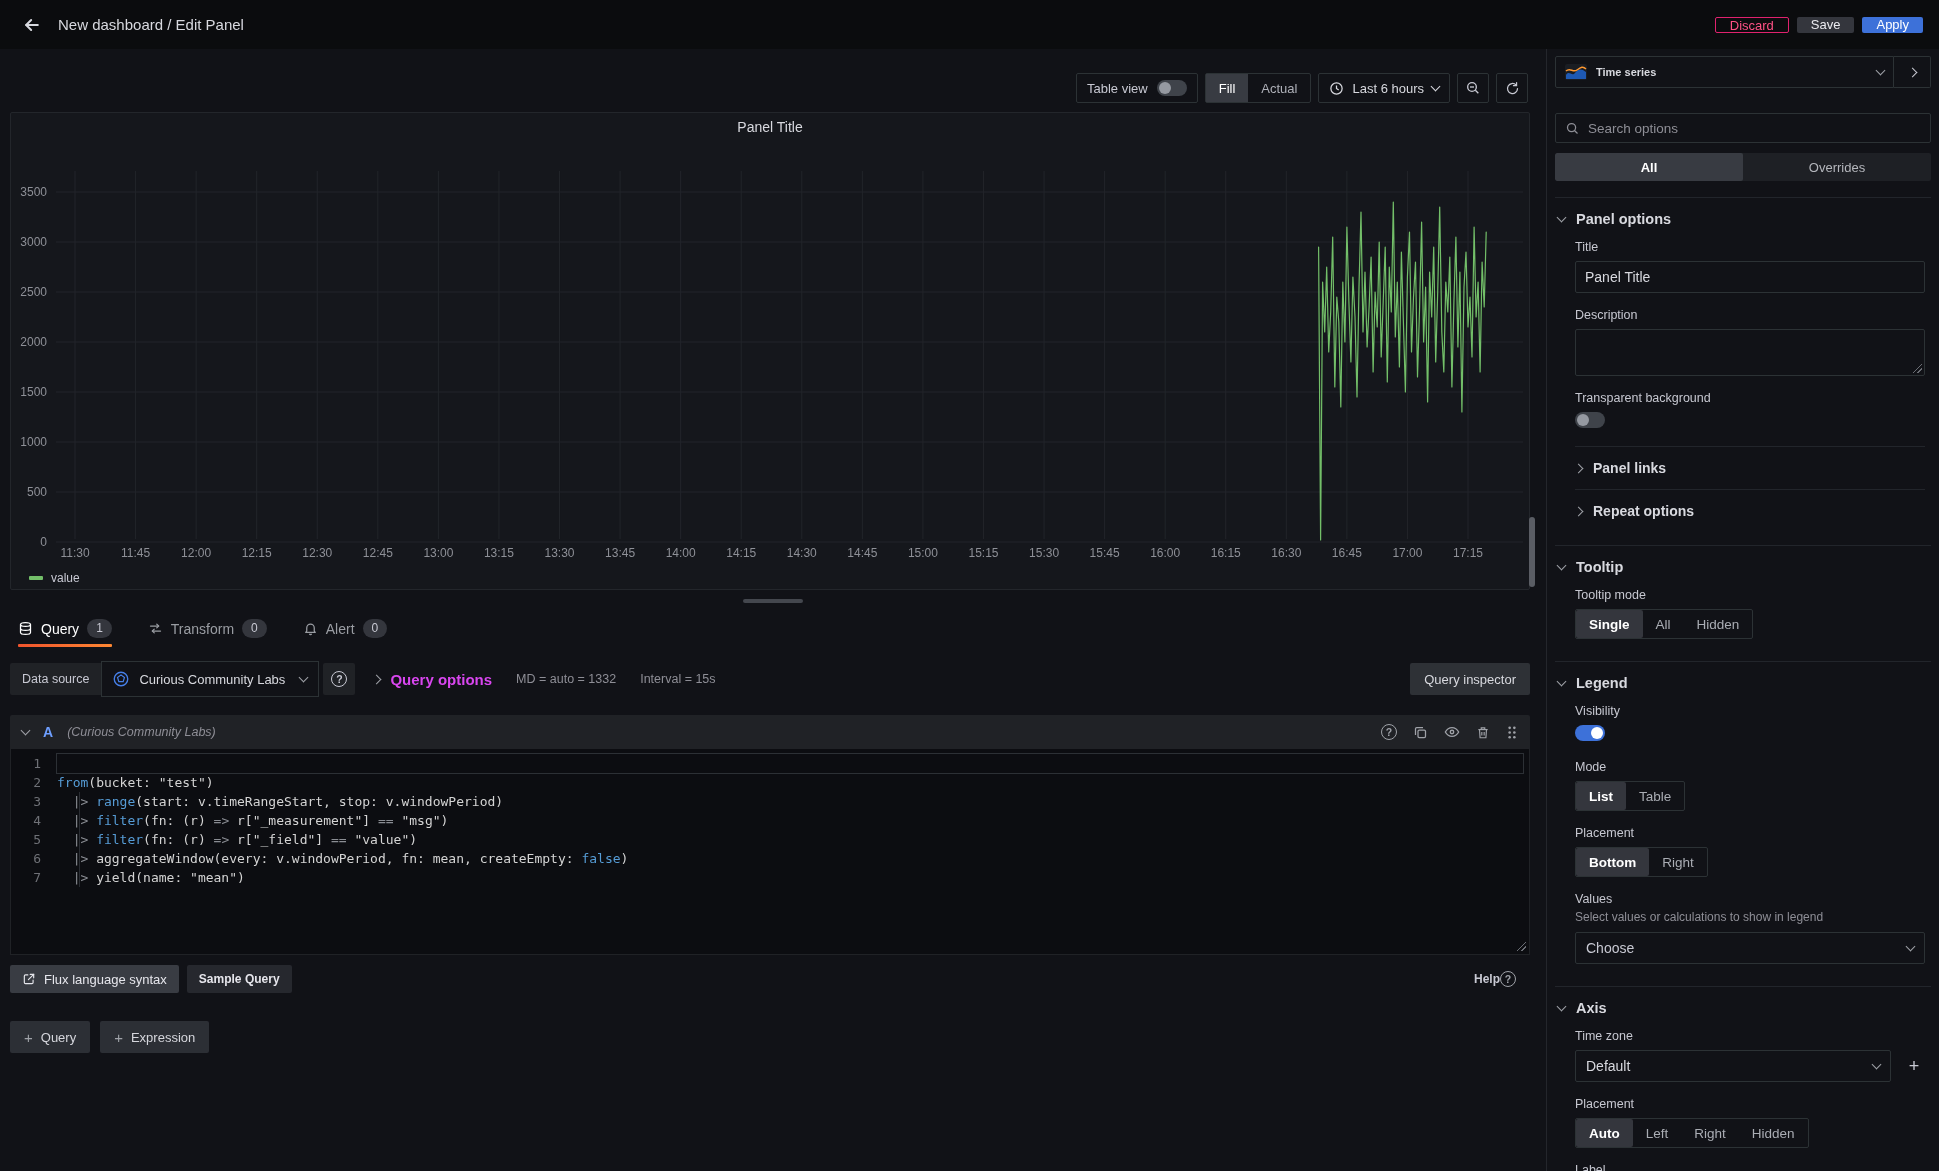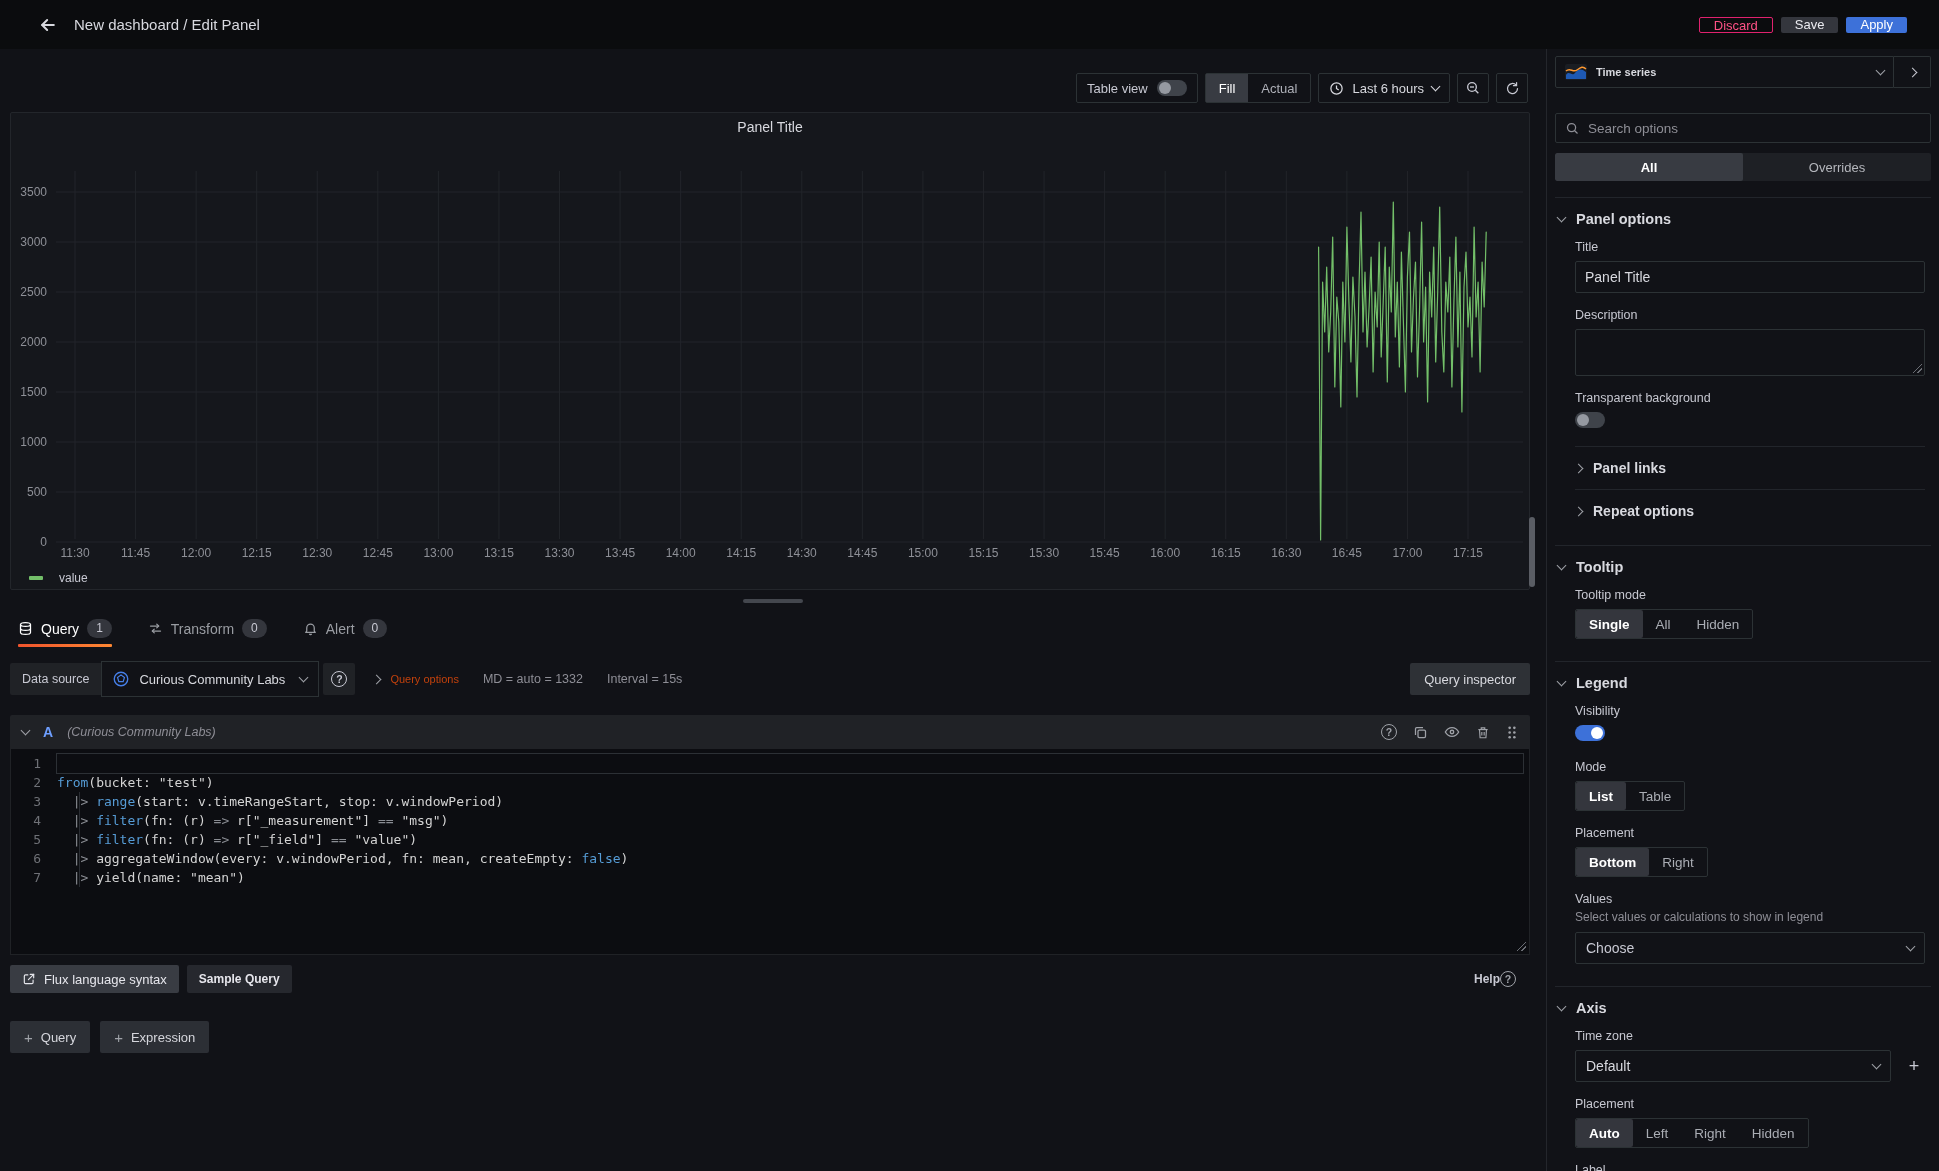--- a/index.html
+++ b/index.html
@@ -3,21 +3,21 @@
 <meta charset="utf-8">
 <style>
   * { margin:0; padding:0; box-sizing:border-box; }
   html,body { width:1939px; height:1171px; overflow:hidden; background:#111217;
               font-family:"Liberation Sans","DejaVu Sans",sans-serif; color:#ccccdc; }
   button { font-family:inherit; border:none; background:none; color:inherit; cursor:pointer; }
   input, textarea { font-family:inherit; }
 
   
   .topbar { position:absolute; top:0; left:0; right:0; height:49px; background:#0b0c0e;
-            display:flex; align-items:center; padding:0 32px; }
+            display:flex; align-items:center; padding:0 16px; }
   .back-btn { width:32px; height:32px; display:grid; place-items:center; color:#d8d9df; margin-right:10px; }
   .tb-title { font-size:15px; font-weight:500; color:#d8d9df; }
   .tb-actions { margin-left:auto; display:flex; gap:8px; align-items:center; }
   .btn { height:16px; padding:0 14px; border-radius:2px; font-size:13px; font-weight:500; }
   .btn-discard { border:1px solid #e0226e; color:#ff5286; background:transparent; }
   .btn-save { background:#34363d; color:#eaeaef; }
   .btn-apply { background:#3d71d9; color:#ffffff; }
 
   
   .main { position:absolute; top:49px; left:0; width:1546px; height:1122px; }
@@ -68,21 +68,21 @@
   .ds-label { background:#202226; padding:0 12px; height:32px; line-height:32px; font-size:12.5px;
               font-weight:500; color:#c8c9d3; border-radius:2px 0 0 2px; }
   .ds-select { display:flex; align-items:center; gap:9px; height:36px; padding:0 10px;
                background:#111217; border:1px solid #2c3235; min-width:218px; }
   .ds-select .ds-name { font-size:13px; color:#d8d9df; }
   .ds-help { width:32px; height:32px; margin-left:4px; background:#202226; border-radius:2px;
              display:grid; place-items:center; color:#c8c9d3; }
   .qcircle { width:16px; height:16px; border:1.4px solid currentColor; border-radius:50%;
              display:grid; place-items:center; font-size:10.5px; font-weight:700; }
   .qopts { display:flex; align-items:center; gap:10px; margin-left:18px; }
-  .qopts .link { color:#c2410c; font-size:11px; font-weight:400; }
+  .qopts .link { color:#d946ef; font-size:15px; font-weight:700; }
   .qopts .meta { color:#8e8e96; font-size:12.5px; font-weight:500; margin-left:14px; }
   .qinspect { margin-left:auto; height:32px; padding:0 14px; background:#2e3136; border-radius:2px;
               font-size:13px; font-weight:500; color:#d8d9df; }
 
   
   .query-card { margin:20px 16px 0 10px; }
   .qhead { height:34px; background:#202226; border-radius:2px 2px 0 0; display:flex; align-items:center;
            padding:0 12px; gap:14px; color:#9fa2a8; }
   .qref { color:#6e9fff; font-weight:700; font-size:14px; }
   .qds { font-style:italic; font-size:12.5px; color:#8e8e96; }
@@ -269,21 +269,21 @@
         <text x="1275.31" y="416" class="tick" text-anchor="middle">16:30</text>
         <line x1="1335.8755" x2="1335.8755" y1="30" y2="398" class="grid"></line>
         <text x="1335.8755" y="416" class="tick" text-anchor="middle">16:45</text>
         <line x1="1396.441" x2="1396.441" y1="30" y2="398" class="grid"></line>
         <text x="1396.441" y="416" class="tick" text-anchor="middle">17:00</text>
         <line x1="1457.0065" x2="1457.0065" y1="30" y2="398" class="grid"></line>
         <text x="1457.0065" y="416" class="tick" text-anchor="middle">17:15</text>
         <polyline points="1307.6,106.0 1309.6,399.0 1311.6,141.0 1313.7,191.0 1315.7,126.0 1317.7,211.0 1319.7,171.0 1321.7,96.0 1323.8,246.0 1325.8,156.0 1327.8,181.0 1329.8,266.0 1331.8,141.0 1333.9,201.0 1335.9,86.0 1337.9,161.0 1339.9,221.0 1341.9,136.0 1344.0,176.0 1346.0,256.0 1348.0,146.0 1350.0,71.0 1352.0,191.0 1354.0,131.0 1356.1,206.0 1358.1,166.0 1360.1,116.0 1362.1,231.0 1364.1,151.0 1366.2,186.0 1368.2,101.0 1370.2,216.0 1372.2,161.0 1374.2,106.0 1376.3,241.0 1378.3,126.0 1380.3,171.0 1382.3,61.0 1384.3,196.0 1386.3,141.0 1388.4,226.0 1390.4,111.0 1392.4,181.0 1394.4,251.0 1396.4,136.0 1398.5,91.0 1400.5,211.0 1402.5,156.0 1404.5,121.0 1406.5,236.0 1408.6,166.0 1410.6,81.0 1412.6,201.0 1414.6,146.0 1416.6,261.0 1418.6,131.0 1420.7,176.0 1422.7,106.0 1424.7,221.0 1426.7,151.0 1428.7,66.0 1430.8,191.0 1432.8,231.0 1434.8,141.0 1436.8,171.0 1438.8,116.0 1440.9,246.0 1442.9,161.0 1444.9,96.0 1446.9,206.0 1448.9,131.0 1450.9,271.0 1453.0,146.0 1455.0,111.0 1457.0,186.0 1459.0,156.0 1461.0,216.0 1463.1,86.0 1465.1,176.0 1467.1,141.0 1469.1,231.0 1471.1,121.0 1473.2,166.0 1475.2,91.0" fill="none" stroke="#73bf69" stroke-width="1.2" stroke-linejoin="round" stroke-linecap="round"></polyline>
       </svg>
     <div class="legend-row">
-      <span class="legend-item" style="display:flex;align-items:center;gap:16px;">
+      <span class="legend-item" style="display:flex;align-items:center;gap:8px;">
         <span class="legend-swatch" id="legend-swatch" style="background: rgb(115, 191, 105);"></span>
         <span class="legend-label">value</span>
       </span>
     </div>
   </div>
 
   <div class="split-handle"></div>
   <div class="main-scroll-thumb"></div>
 
   <div class="tabs">

